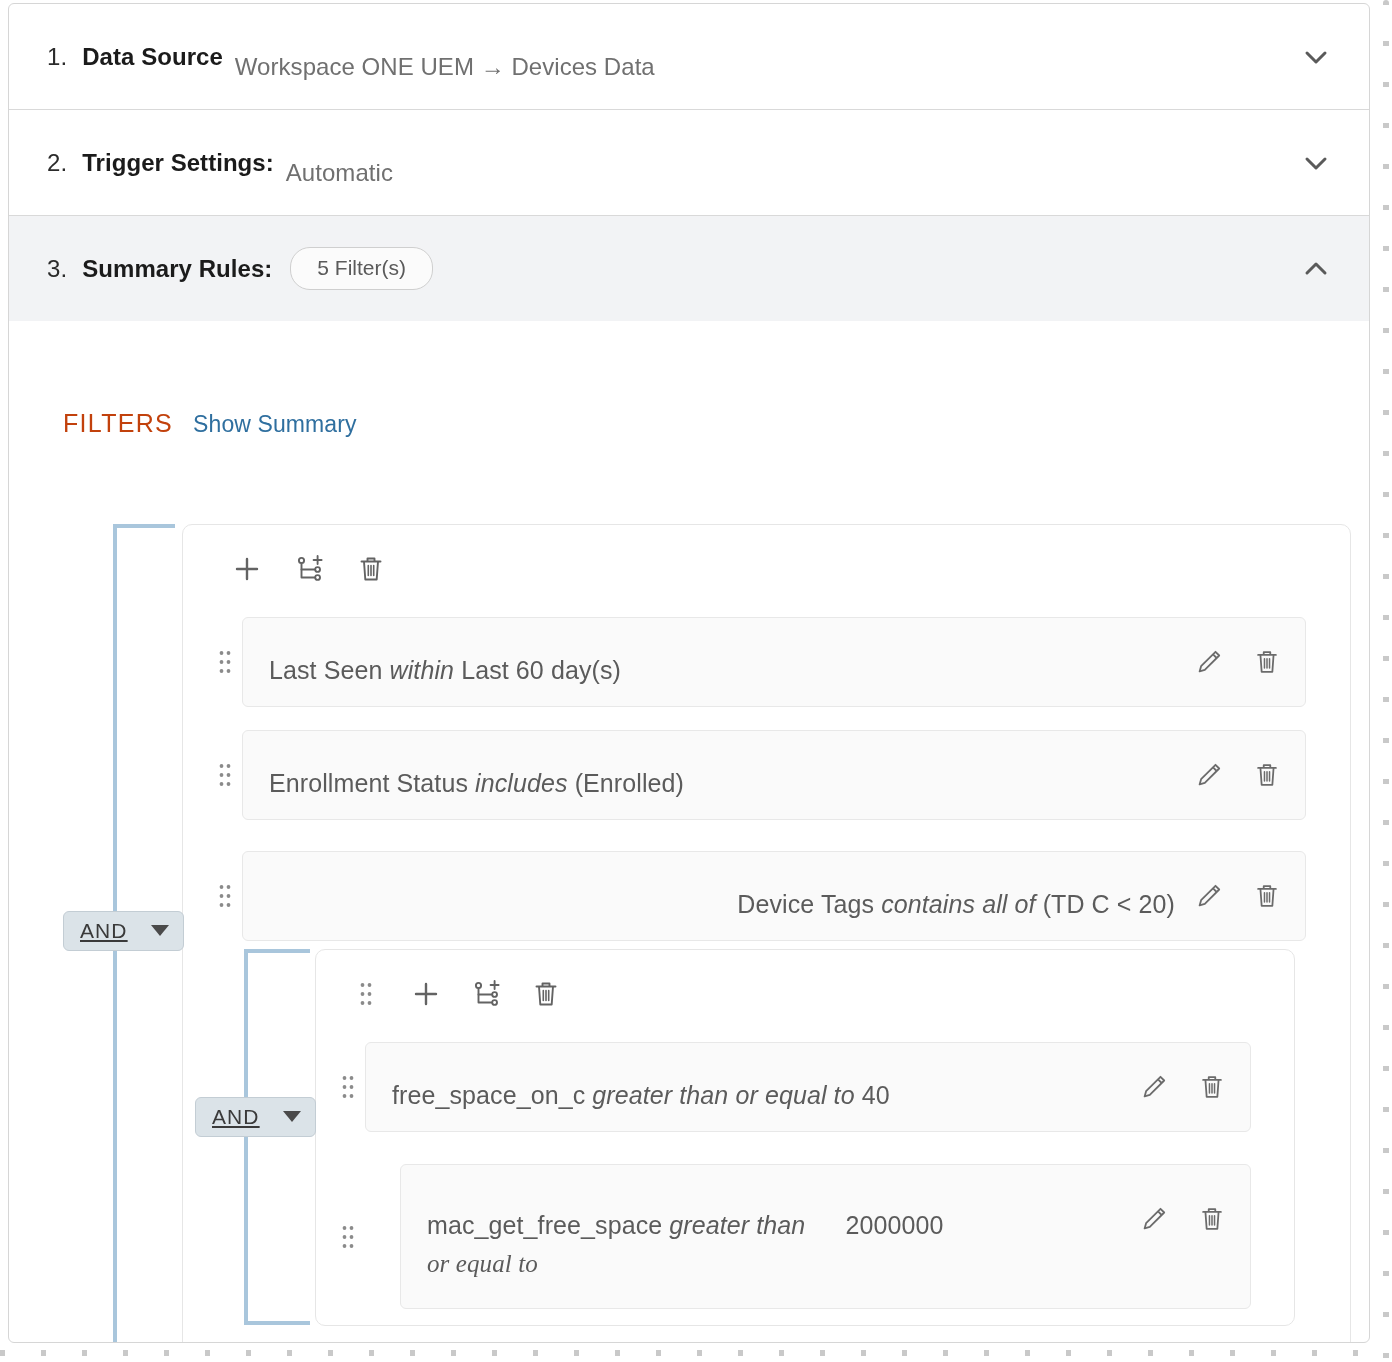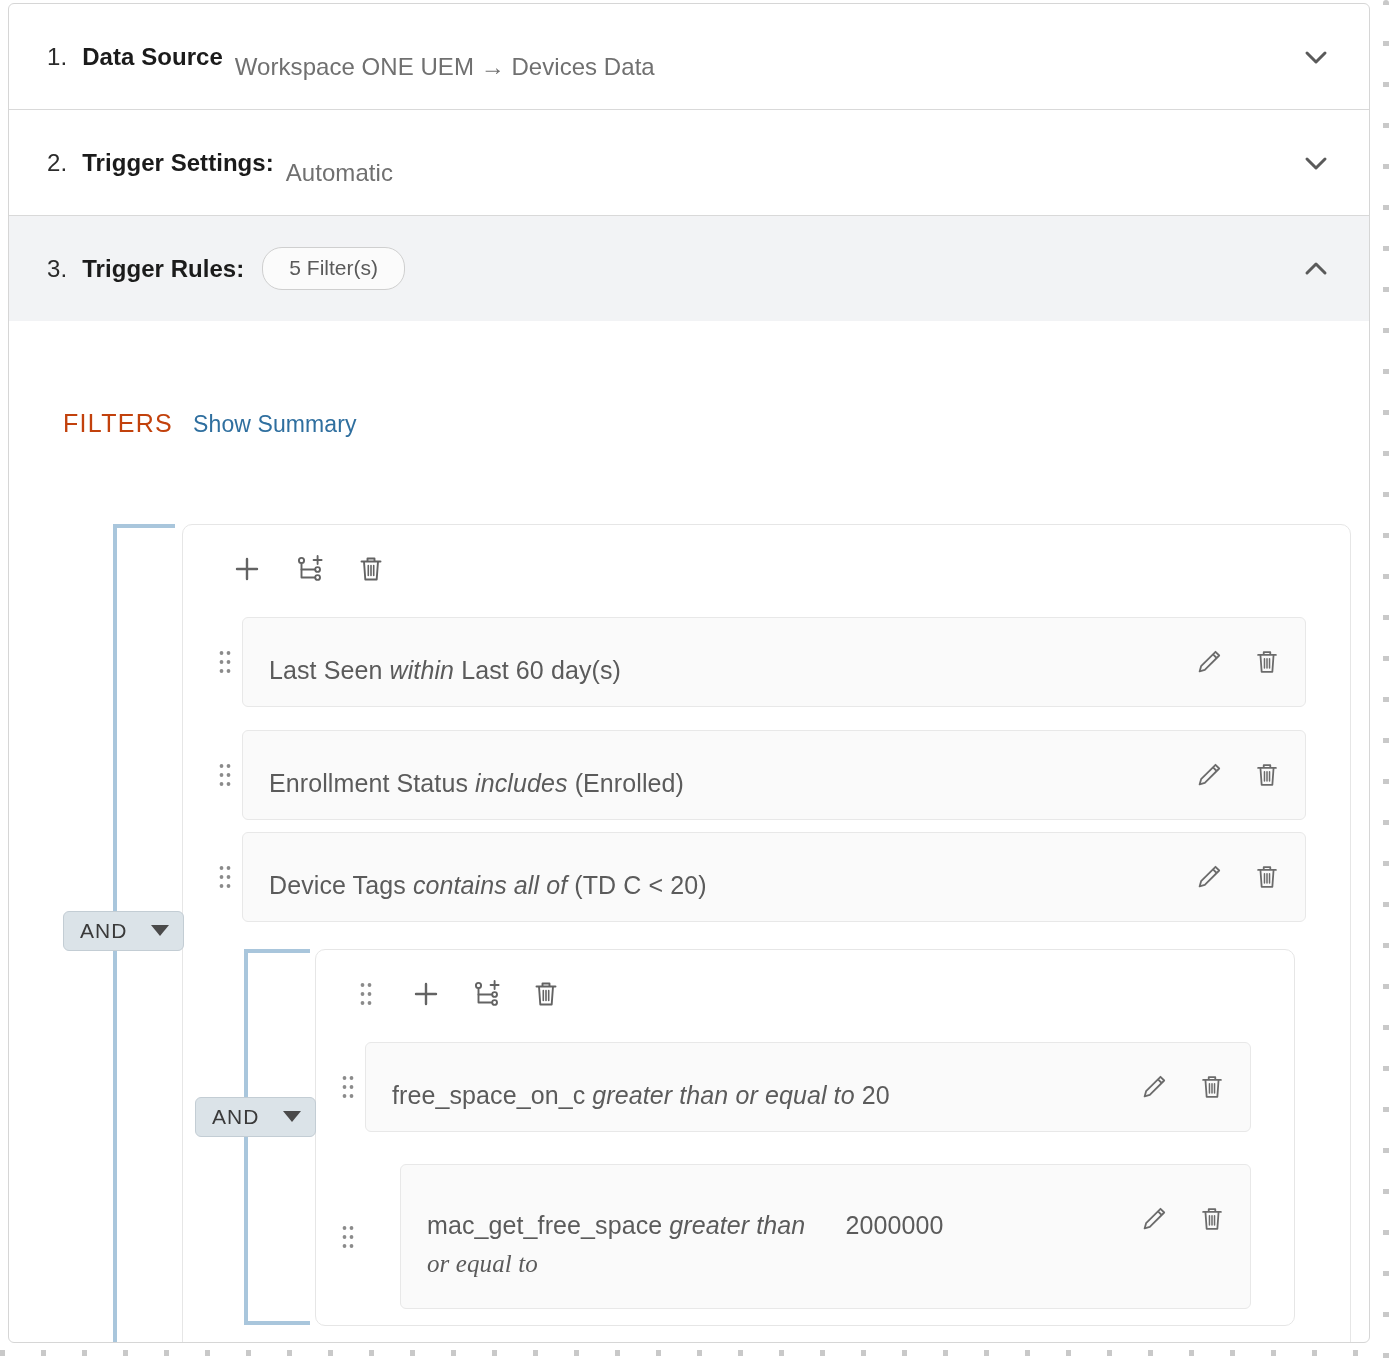--- a/index.html
+++ b/index.html
@@ -149,20 +149,21 @@
     padding: 8px 14px 9px 16px;
     font-size: 21px;
     color: #3a3a3a;
     letter-spacing: 1.1px;
     display: flex;
     align-items: center;
     gap: 23px;
     cursor: pointer;
     z-index: 4;
     line-height: 1;
+    text-decoration: underline;
   }
   .and-badge .tri {
     width: 0; height: 0;
     border-left: 9px solid transparent;
     border-right: 9px solid transparent;
     border-top: 11px solid #4a4a4a;
   }
 
   .group-box {
     position: absolute;
@@ -276,21 +277,21 @@
           <svg width="34" height="34" viewBox="0 0 34 34" fill="none">
             <path d="M8 13 L17 22 L26 13" stroke="#5a5a5a" stroke-width="3" stroke-linecap="round" stroke-linejoin="round"></path>
           </svg>
         </span>
       </div>
     </div>
 
     <div class="section" style="border-bottom:none;">
       <div class="section-head expanded">
         <span class="sec-num">3.</span>
-        <span class="sec-title">Trigger Rules:</span>
+        <span class="sec-title">Summary Rules:</span>
         <span class="pill">5 Filter(s)</span>
         <span class="chev">
           <svg width="34" height="34" viewBox="0 0 34 34" fill="none">
             <path d="M8 21 L17 12 L26 21" stroke="#5a5a5a" stroke-width="3" stroke-linecap="round" stroke-linejoin="round"></path>
           </svg>
         </span>
       </div>
 
       <div class="filters-body">
 
@@ -405,21 +406,21 @@
                       <path d="M6.5 8.5 H25.5" stroke="#6b6b6b" stroke-width="1.9" stroke-linecap="round"></path>
                       <path d="M12.5 8.5 V5.5 H19.5 V8.5" stroke="#6b6b6b" stroke-width="1.9" stroke-linejoin="round"></path>
                       <path d="M9 8.5 L10.3 26.5 H21.7 L23 8.5" stroke="#6b6b6b" stroke-width="1.9" stroke-linejoin="round"></path>
                       <path d="M13.3 12.5 V22.5 M16 12.5 V22.5 M18.7 12.5 V22.5" stroke="#6b6b6b" stroke-width="1.6" stroke-linecap="round"></path>
                     </svg>
                   </span>
                 </div>
               </div>
             </div>
 
-            <div class="frow" style="left:25px; top:307px; width:1098px;">
+            <div class="frow" style="left:25px; top:326px; width:1098px;text-align:right;">
               <span class="drag">
                 <svg width="14" height="26" viewBox="0 0 14 26">
                   <g fill="#8b8b8b">
                     <circle cx="3.5" cy="4" r="1.9"></circle>
                       <circle cx="10.5" cy="4" r="1.9"></circle>
                     <circle cx="3.5" cy="13" r="1.9"></circle>
                       <circle cx="10.5" cy="13" r="1.9"></circle>
                     <circle cx="3.5" cy="22" r="1.9"></circle>
                       <circle cx="10.5" cy="22" r="1.9"></circle>
                   </g>
@@ -509,21 +510,21 @@
                           <circle cx="10.5" cy="13" r="1.9"></circle>
                         <circle cx="3.5" cy="22" r="1.9"></circle>
                           <circle cx="10.5" cy="22" r="1.9"></circle>
                       </g>
                     </svg>
                   </span>
                   <div class="frow-box">
                     <div class="frow-text">
                       <span>free_space_on_c</span>
                       <span class="op">greater than or equal to</span>
-                      <span>20</span>
+                      <span>40</span>
                     </div>
                     <div class="frow-actions">
                       <span class="act-btn">
                         <svg width="30" height="30" viewBox="0 0 30 30" fill="none">
                           <path d="M21.5 4.8 L25.2 8.5 L10.8 22.9 L5.6 24.4 L7.1 19.2 Z" stroke="#6b6b6b" stroke-width="1.8" stroke-linejoin="round"></path>
                           <path d="M19 7.3 L22.7 11" stroke="#6b6b6b" stroke-width="1.8"></path>
                         </svg>
                       </span>
                       <span class="act-btn">
                         <svg width="30" height="30" viewBox="0 0 32 32" fill="none">

